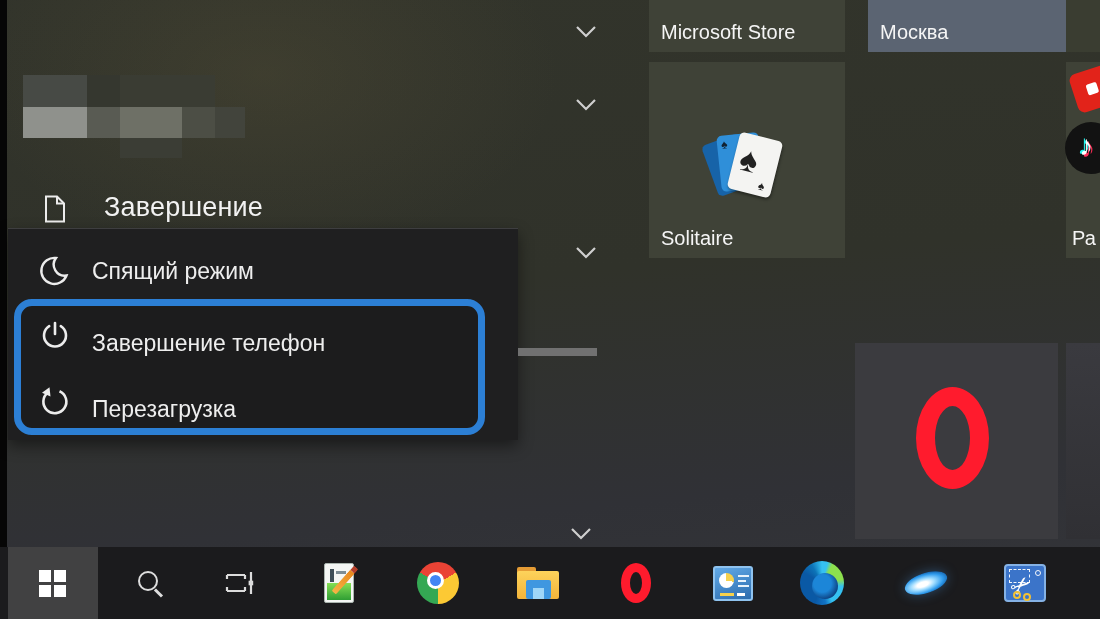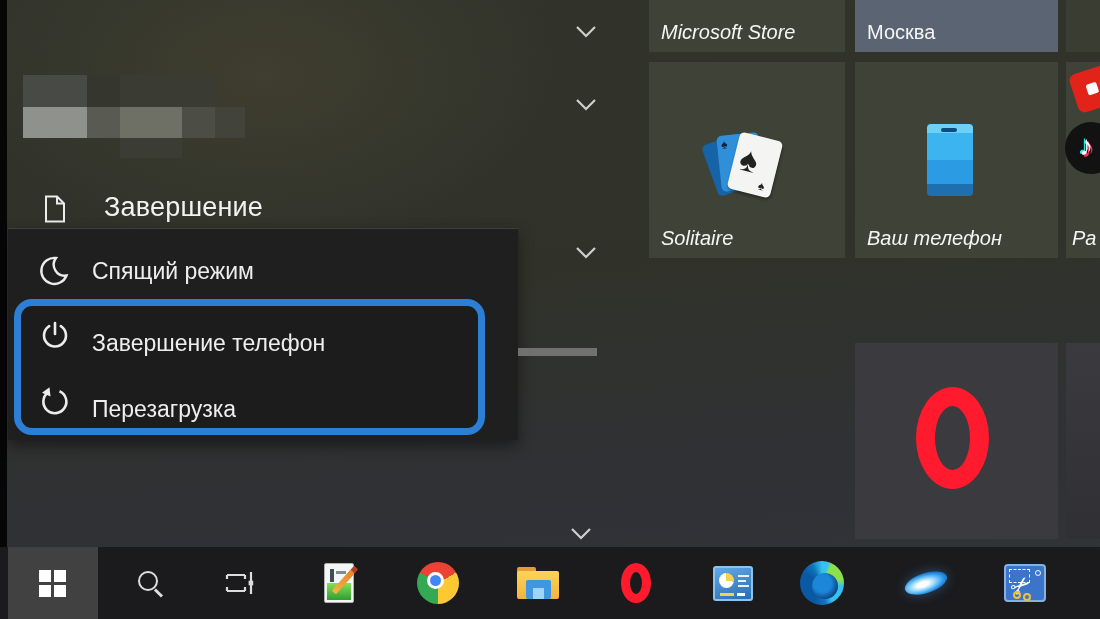--- a/index.html
+++ b/index.html
@@ -29,22 +29,22 @@
   .power-panel { position:absolute; left:8px; top:443px; width:510px; height:102px;
     background:linear-gradient(180deg,#3c3c3f 0%, #363639 100%); border-top:1px solid #505053; }
 
   
   .chev { position:absolute; left:575px; width:22px; height:14px; }
   .scrollbar-h { position:absolute; left:518px; top:348px; width:79px; height:8px; background:#717171; }
 
   
   .tile { position:absolute; overflow:hidden; }
   .tile-label { position:absolute; left:12px; bottom:8px; color:#f5f5f5; font-size:20px; white-space:nowrap; }
-  .t-olive { background:#3f4237;font-style:italic; }
-  .t-slate { background:#5b6472; }
+  .t-olive { background:#3f4237; }
+  .t-slate { background:#5b6472;margin-left:13px; }
   .t-gray  { background:#3b3b3f; }
 
   
   .card { position:absolute; border-radius:5px; }
   .spade-big { position:absolute; font-size:34px; color:#222; line-height:1; }
   .spade-sm  { position:absolute; font-size:12px; color:#222; line-height:1; }
 
   
   .phone { position:absolute; left:72px; top:62px; width:46px; height:72px; border-radius:4px;
     background:linear-gradient(180deg,#6fd0f5 0 12%, #3cb4f0 12% 50%, #2b9ce4 50% 84%, #1d6fb0 84%);
@@ -232,26 +232,20 @@
         <span class="spade-sm" style="left:4px;top:3px;color:#123;">♠</span>
       </div>
       <div class="card" style="left:84px;top:74px;width:44px;height:58px;background:#f4f4f2;transform:rotate(14deg);box-shadow:1px 2px 3px rgba(0,0,0,.4);">
         <span class="spade-big" style="left:6px;top:8px;">♠</span>
         <span class="spade-sm" style="left:30px;top:42px;">♠</span>
       </div>
     </div>
     <span class="tile-label">Solitaire</span>
   </div>
 
-  <div class="tile t-olive" style="left:855px;top:62px;width:203px;height:196px;">
-    <div class="phone">
-        <span class="spk"></span>
-      </div>
-    <span class="tile-label">Ваш телефон</span>
-  </div>
 
   <div class="tile t-olive" style="left:1066px;top:62px;width:34px;height:196px;overflow:visible;">
     <div class="roblox">
         <i></i>
       </div>
     <div class="tiktok">
         <span>♪</span>
       </div>
     <span class="tile-label" style="left:6px;">Ра</span>
   </div>

